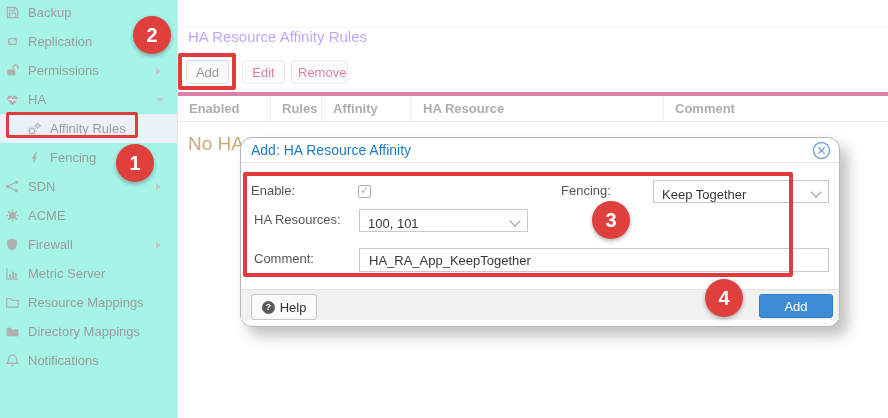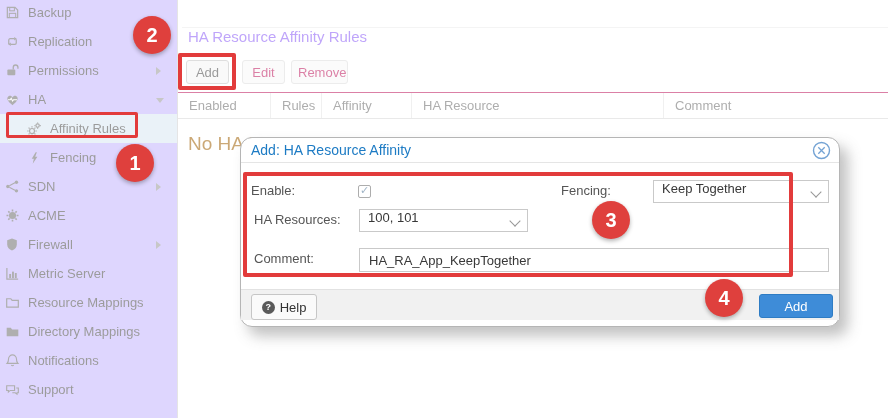--- a/index.html
+++ b/index.html
@@ -1,57 +1,57 @@
 <!DOCTYPE html>
 <html><head>
 <meta charset="utf-8">
 <style>
   html,body{margin:0;padding:0;}
   body{font-family:"Liberation Sans",sans-serif;background:#fff;}
   .screen{position:relative;width:888px;height:418px;overflow:hidden;background:#fff;}
 
   
-  .sidebar{position:absolute;left:0;top:0;width:177px;height:418px;background:#c4b5fd;border-right:1px solid #cfcfcf;z-index:10;}
+  .sidebar{position:absolute;left:0;top:0;width:177px;height:418px;background:#5eead4;border-right:1px solid #cfcfcf;z-index:10;}
   .nav{position:absolute;left:0;top:-2px;right:0;}
   .nav-row{position:relative;display:flex;align-items:center;height:29px;color:#4a4a4a;font-size:13px;cursor:pointer;}
   .nav-row .ic{width:16px;height:16px;margin-left:4px;flex:0 0 16px;display:flex;align-items:center;justify-content:center;}
   .nav-row .lbl{margin-left:8px;white-space:nowrap;}
   .nav-row.ind .ic{margin-left:26px;}
   .nav-row.sel{background:#d9e8f2;}
   .chev{position:absolute;left:156px;top:50%;}
   .chev.r{margin-top:-4px;width:0;height:0;border-left:5px solid #9a9a9a;border-top:4px solid transparent;border-bottom:4px solid transparent;}
   .chev.d{margin-top:-2px;width:0;height:0;border-top:5px solid #9a9a9a;border-left:4px solid transparent;border-right:4px solid transparent;}
   .ic svg{display:block;}
 
   
   .main{position:absolute;left:178px;top:0;right:0;bottom:0;background:#fff;z-index:10;}
   .topstrip{position:absolute;left:4px;top:0;right:0;height:27px;border-bottom:1px solid #ececec;}
   .page-title{position:absolute;left:10px;top:28px;font-size:15px;color:#8b5cf6;}
   .tbtn{position:absolute;top:60px;height:24px;font-family:"Liberation Sans",sans-serif;font-size:13px;border-radius:3px;border:1px solid #c4c4c4;background:#f4f4f4;color:#474747;}
   .tbtn.dis{border-color:#dcdcdc;background:#f8f8f8;color:#be185d;}
   .t-add{left:8px;width:43px;}
   .t-edit{left:64px;width:43px;}
   .t-remove{left:113px;width:57px;}
-  .grid-head{position:absolute;left:0;top:92px;right:0;height:25px;display:flex;border-top:1px solid #be185d;border-bottom:1px solid #d8d8d8;}
+  .grid-head{position:absolute;left:0;top:92px;right:0;height:25px;display:flex;border-top:4px solid #be185d;border-bottom:1px solid #d8d8d8;font-weight:bold;}
   .gh{box-sizing:border-box;border-right:1px solid #e4e4e4;padding-left:11px;line-height:25px;font-size:13px;color:#6a6a6a;overflow:hidden;white-space:nowrap;cursor:pointer;}
   .gh:last-child{border-right:none;}
   .empty-text{position:absolute;left:10px;top:133px;font-size:19px;color:#a16207;white-space:nowrap;}
 
   
   .mask{position:absolute;inset:0;background:rgba(255,255,255,0.45);z-index:40;}
 
   
   .dialog{position:absolute;left:240px;top:137px;width:600px;height:190px;box-sizing:border-box;background:#fff;border:1px solid #b5b5b5;border-radius:12px;box-shadow:8px 9px 14px rgba(80,80,80,0.35);z-index:60;}
   .dlg-title{position:absolute;left:0;top:0;right:0;height:24px;line-height:24px;padding-left:10px;font-size:14px;color:#1d7bc4;border-bottom:1px solid #e5e5e5;white-space:nowrap;}
   .dlg-close{position:absolute;right:8px;top:3px;width:19px;height:19px;cursor:pointer;}
   .f-label{position:absolute;font-size:13px;color:#555;height:16px;line-height:16px;white-space:nowrap;}
   .checkbox{position:absolute;left:117px;top:47px;width:13px;height:13px;box-sizing:border-box;border:1px solid #adadad;background:#fff;border-radius:2px;cursor:pointer;}
   .checkbox.checked::after{content:"\2713";position:absolute;left:1px;top:-2px;font-size:11px;color:#9fb4c6;}
   .combo,.tinput{position:absolute;box-sizing:border-box;border:1px solid #c9c9c9;background:#fff;font-size:13px;color:#383838;}
-  .combo{display:flex;align-items:flex-start;padding-left:8px;cursor:pointer;}
+  .combo{display:flex;align-items:flex-end;padding-left:8px;cursor:pointer;}
   .combo .cchev{position:absolute;right:8px;top:7px;width:7px;height:7px;border-right:1.6px solid #979797;border-bottom:1.6px solid #979797;transform:rotate(45deg);}
   .cb-affinity{left:412px;top:42px;width:176px;height:23px;}
   .cb-res{left:118px;top:71px;width:169px;height:23px;}
   .tinput{left:118px;top:110px;width:470px;height:24px;padding:0 0 0 9px;font-family:"Liberation Sans",sans-serif;}
   .dlg-footer{position:absolute;left:0;top:151px;right:0;height:30px;background:#f1f1f1;border-top:1px solid #e2e2e2;}
   .btn-help{position:absolute;left:10px;top:4px;width:64px;height:24px;border:1px solid #c6c6c6;border-radius:3px;background:#fafafa;font-size:13px;color:#333;display:flex;align-items:center;justify-content:center;gap:5px;cursor:pointer;}
   .qmark{width:13px;height:13px;border-radius:50%;background:#5a5a5a;color:#fff;font-size:9px;font-weight:bold;line-height:13px;text-align:center;}
   .btn-add{position:absolute;left:518px;top:4px;width:74px;height:24px;border:1px solid #2e7cc4;border-radius:3px;background:#3e8cd8;color:#fff;font-size:13px;font-family:"Liberation Sans",sans-serif;cursor:pointer;}
 
   
@@ -213,31 +213,20 @@
       <div class="nav-row">
         <span class="ic">
           <svg width="15" height="15" viewBox="0 0 16 16">
               <path d="M8 2a4.2 4.2 0 0 1 4.2 4.2c0 3.1.9 4.1 1.6 4.8H2.2c.7-.7 1.6-1.7 1.6-4.8A4.2 4.2 0 0 1 8 2z" fill="none" stroke="#6e6e6e" stroke-width="1.2"></path>
               <path d="M6.8 12.8a1.3 1.3 0 0 0 2.4 0" stroke="#6e6e6e" fill="none" stroke-width="1.1"></path>
             </svg>
         </span>
         <span class="lbl">Notifications</span>
       </div>
 
-      <div class="nav-row">
-        <span class="ic">
-          <svg width="15" height="15" viewBox="0 0 16 16">
-              <g fill="none" stroke="#6e6e6e" stroke-width="1.2">
-                <path d="M1.8 4h8.4v5H5.6L3.6 10.7V9H1.8z"></path>
-                <path d="M12 6.4h2.2v5h-1.4v1.5L10.9 11.4H7.8"></path>
-              </g>
-            </svg>
-        </span>
-        <span class="lbl">Support</span>
-      </div>
 
     </div>
   </aside>
 
   <main class="main">
     <div class="topstrip"></div>
     <div class="page-title">HA Resource Affinity Rules</div>
 
     <button class="tbtn t-add">Add</button>
     <button class="tbtn dis t-edit">Edit</button>

